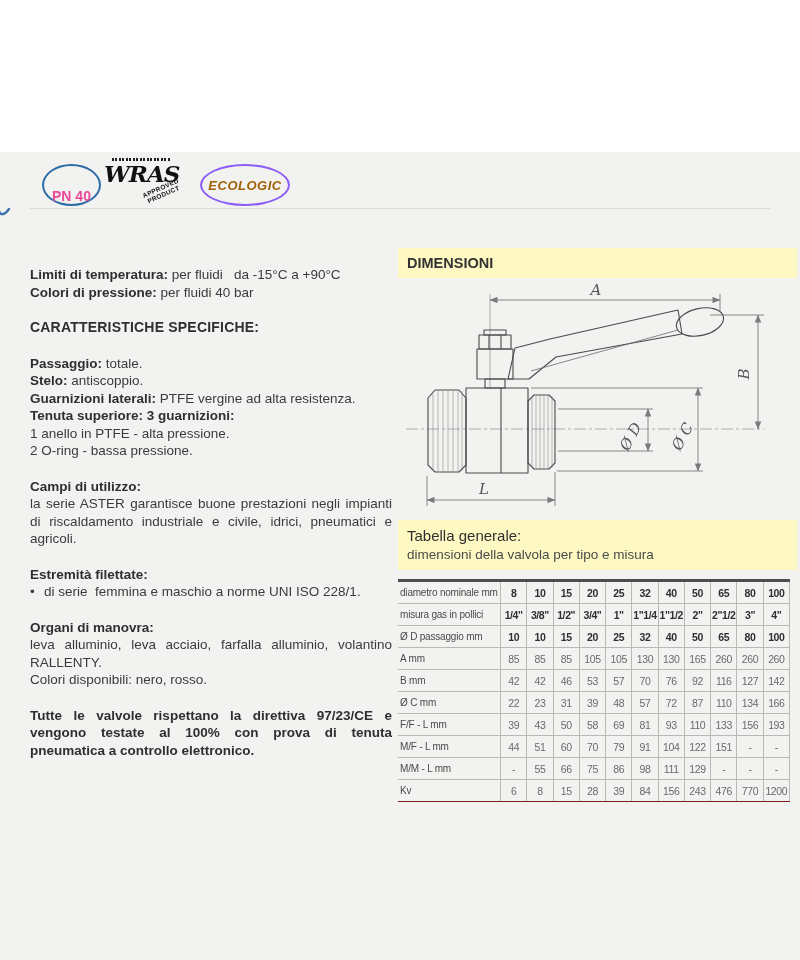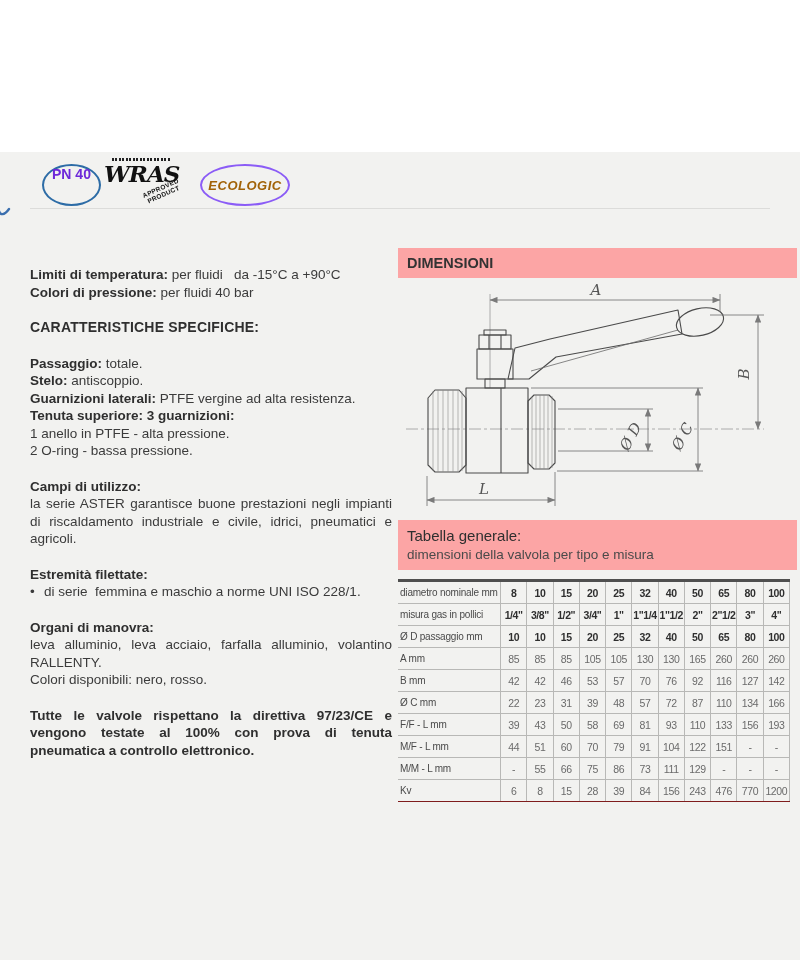--- a/index.html
+++ b/index.html
@@ -2,22 +2,22 @@
 <html><head>
 <meta charset="utf-8">
 <style>
   html,body{margin:0;padding:0;background:#ffffff;}
   .page{position:relative;width:800px;height:960px;background:#ffffff;overflow:hidden;
         font-family:"Liberation Sans",sans-serif;color:#3b3b3b;}
   .content-bg{position:absolute;left:0;top:152px;width:800px;height:808px;background:#f2f2f0;}
 
   
   .badge-pn{position:absolute;left:42px;top:164px;width:55px;height:38px;border:2px solid #2d6ca6;
-            border-radius:50%;display:flex;align-items:flex-start;justify-content:center;
-            color:#6d28d9;font-weight:bold;font-size:14px;background:transparent;}
+            border-radius:50%;display:flex;align-items:flex-end;justify-content:center;
+            color:#ec4899;font-weight:bold;font-size:14px;background:transparent;}
   .wras{position:absolute;left:104px;top:156px;width:86px;height:52px;}
   .wras-tiny{position:absolute;left:8px;top:2px;width:58px;height:3px;
              background:repeating-linear-gradient(90deg,#222 0 2px,transparent 2px 3.5px);}
   .wras-main{position:absolute;left:0;top:4px;font-family:"DejaVu Serif",serif;
              font-weight:bold;font-style:italic;font-size:23px;color:#111;letter-spacing:-1px;}
   .wras-sub{position:absolute;left:34px;top:28px;transform:rotate(-24deg);font-size:6.5px;
             font-weight:bold;color:#111;line-height:7px;letter-spacing:0.3px;width:48px;text-align:center;}
   .badge-eco{position:absolute;left:200px;top:164px;width:86px;height:38px;border:2px solid #8b5cf6;
              border-radius:50%;display:flex;align-items:center;justify-content:center;
              color:#a16207;font-weight:bold;font-style:italic;font-size:13px;letter-spacing:0.5px;}
@@ -29,21 +29,21 @@
   .left-col p{margin:0;}
   .caps{font-weight:bold;font-size:14px;color:#2f2f2f;letter-spacing:0.2px;}
   .b{font-weight:bold;color:#2f2f2f;}
   .val{white-space:pre-wrap;margin-top:28px;}
   .gap{height:18px;}
   .just{text-align:justify;}
   .bullet{display:inline-block;width:14px;}
 
   
   .right-col{position:absolute;left:398px;top:248px;width:399px;}
-  .band{background:#fca5a5;}
+  .band{background:#fef9c3;}
   .title-band{height:30px;line-height:30px;padding-left:9px;font-weight:bold;font-size:14.5px;color:#333;}
   .drawing{display:block;margin-top:4px;}
   .table-band{margin-top:3px;padding:7px 9px 8px 9px;}
   .tb-title{font-weight:normal;font-size:15px;color:#2f2f2f;}
   .tb-sub{font-size:13.5px;color:#4a4a4a;margin-top:3px;}
 
   
   .dim-table{margin-top:9px;width:392px;border-top:3px solid #4f4f4f;border-bottom:1px solid #7f1d1d;}
   .t-row{display:flex;height:21px;align-items:center;border-bottom:1px solid #b8b8b6;}
   .t-row:last-child{border-bottom:none;}
@@ -306,21 +306,21 @@
           <div class="t-cell">-</div>
           <div class="t-cell">-</div>
         </div>
         <div class="t-row">
           <div class="t-label">M/M - L mm</div>
           <div class="t-cell">-</div>
           <div class="t-cell">55</div>
           <div class="t-cell">66</div>
           <div class="t-cell">75</div>
           <div class="t-cell">86</div>
-          <div class="t-cell">73</div>
+          <div class="t-cell">98</div>
           <div class="t-cell">111</div>
           <div class="t-cell">129</div>
           <div class="t-cell">-</div>
           <div class="t-cell">-</div>
           <div class="t-cell">-</div>
         </div>
         <div class="t-row">
           <div class="t-label">Kv</div>
           <div class="t-cell">6</div>
           <div class="t-cell">8</div>

